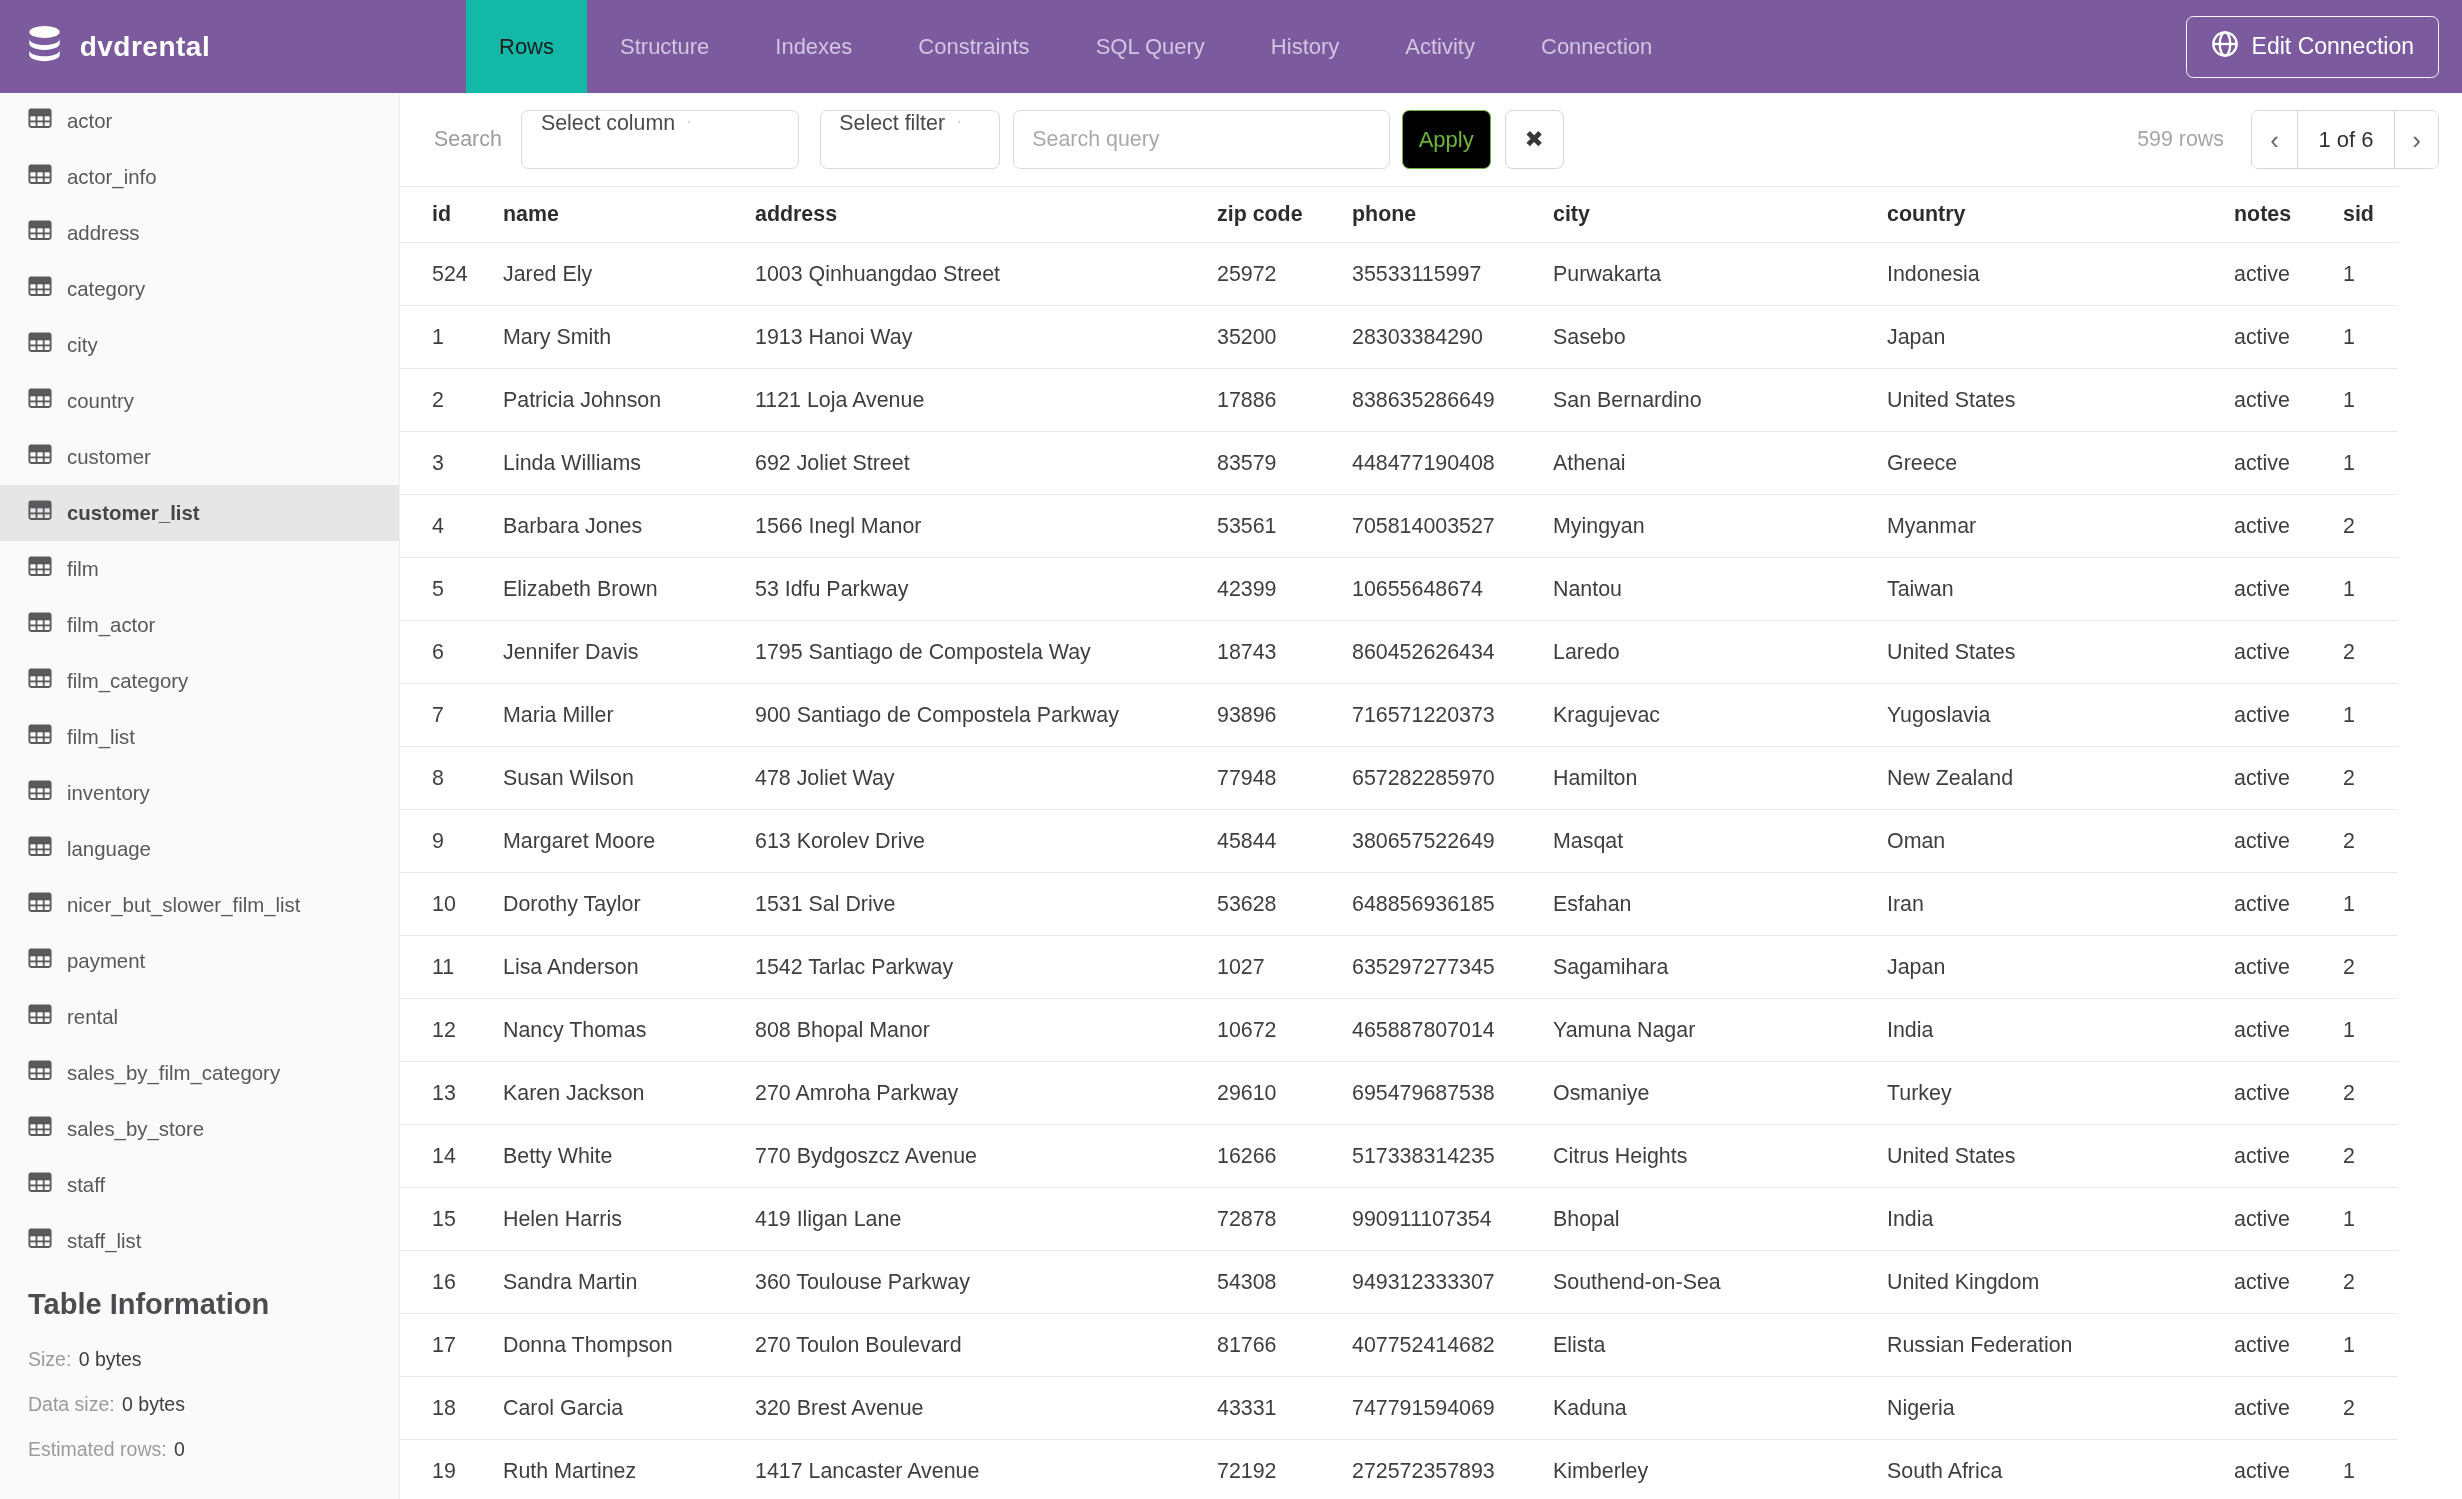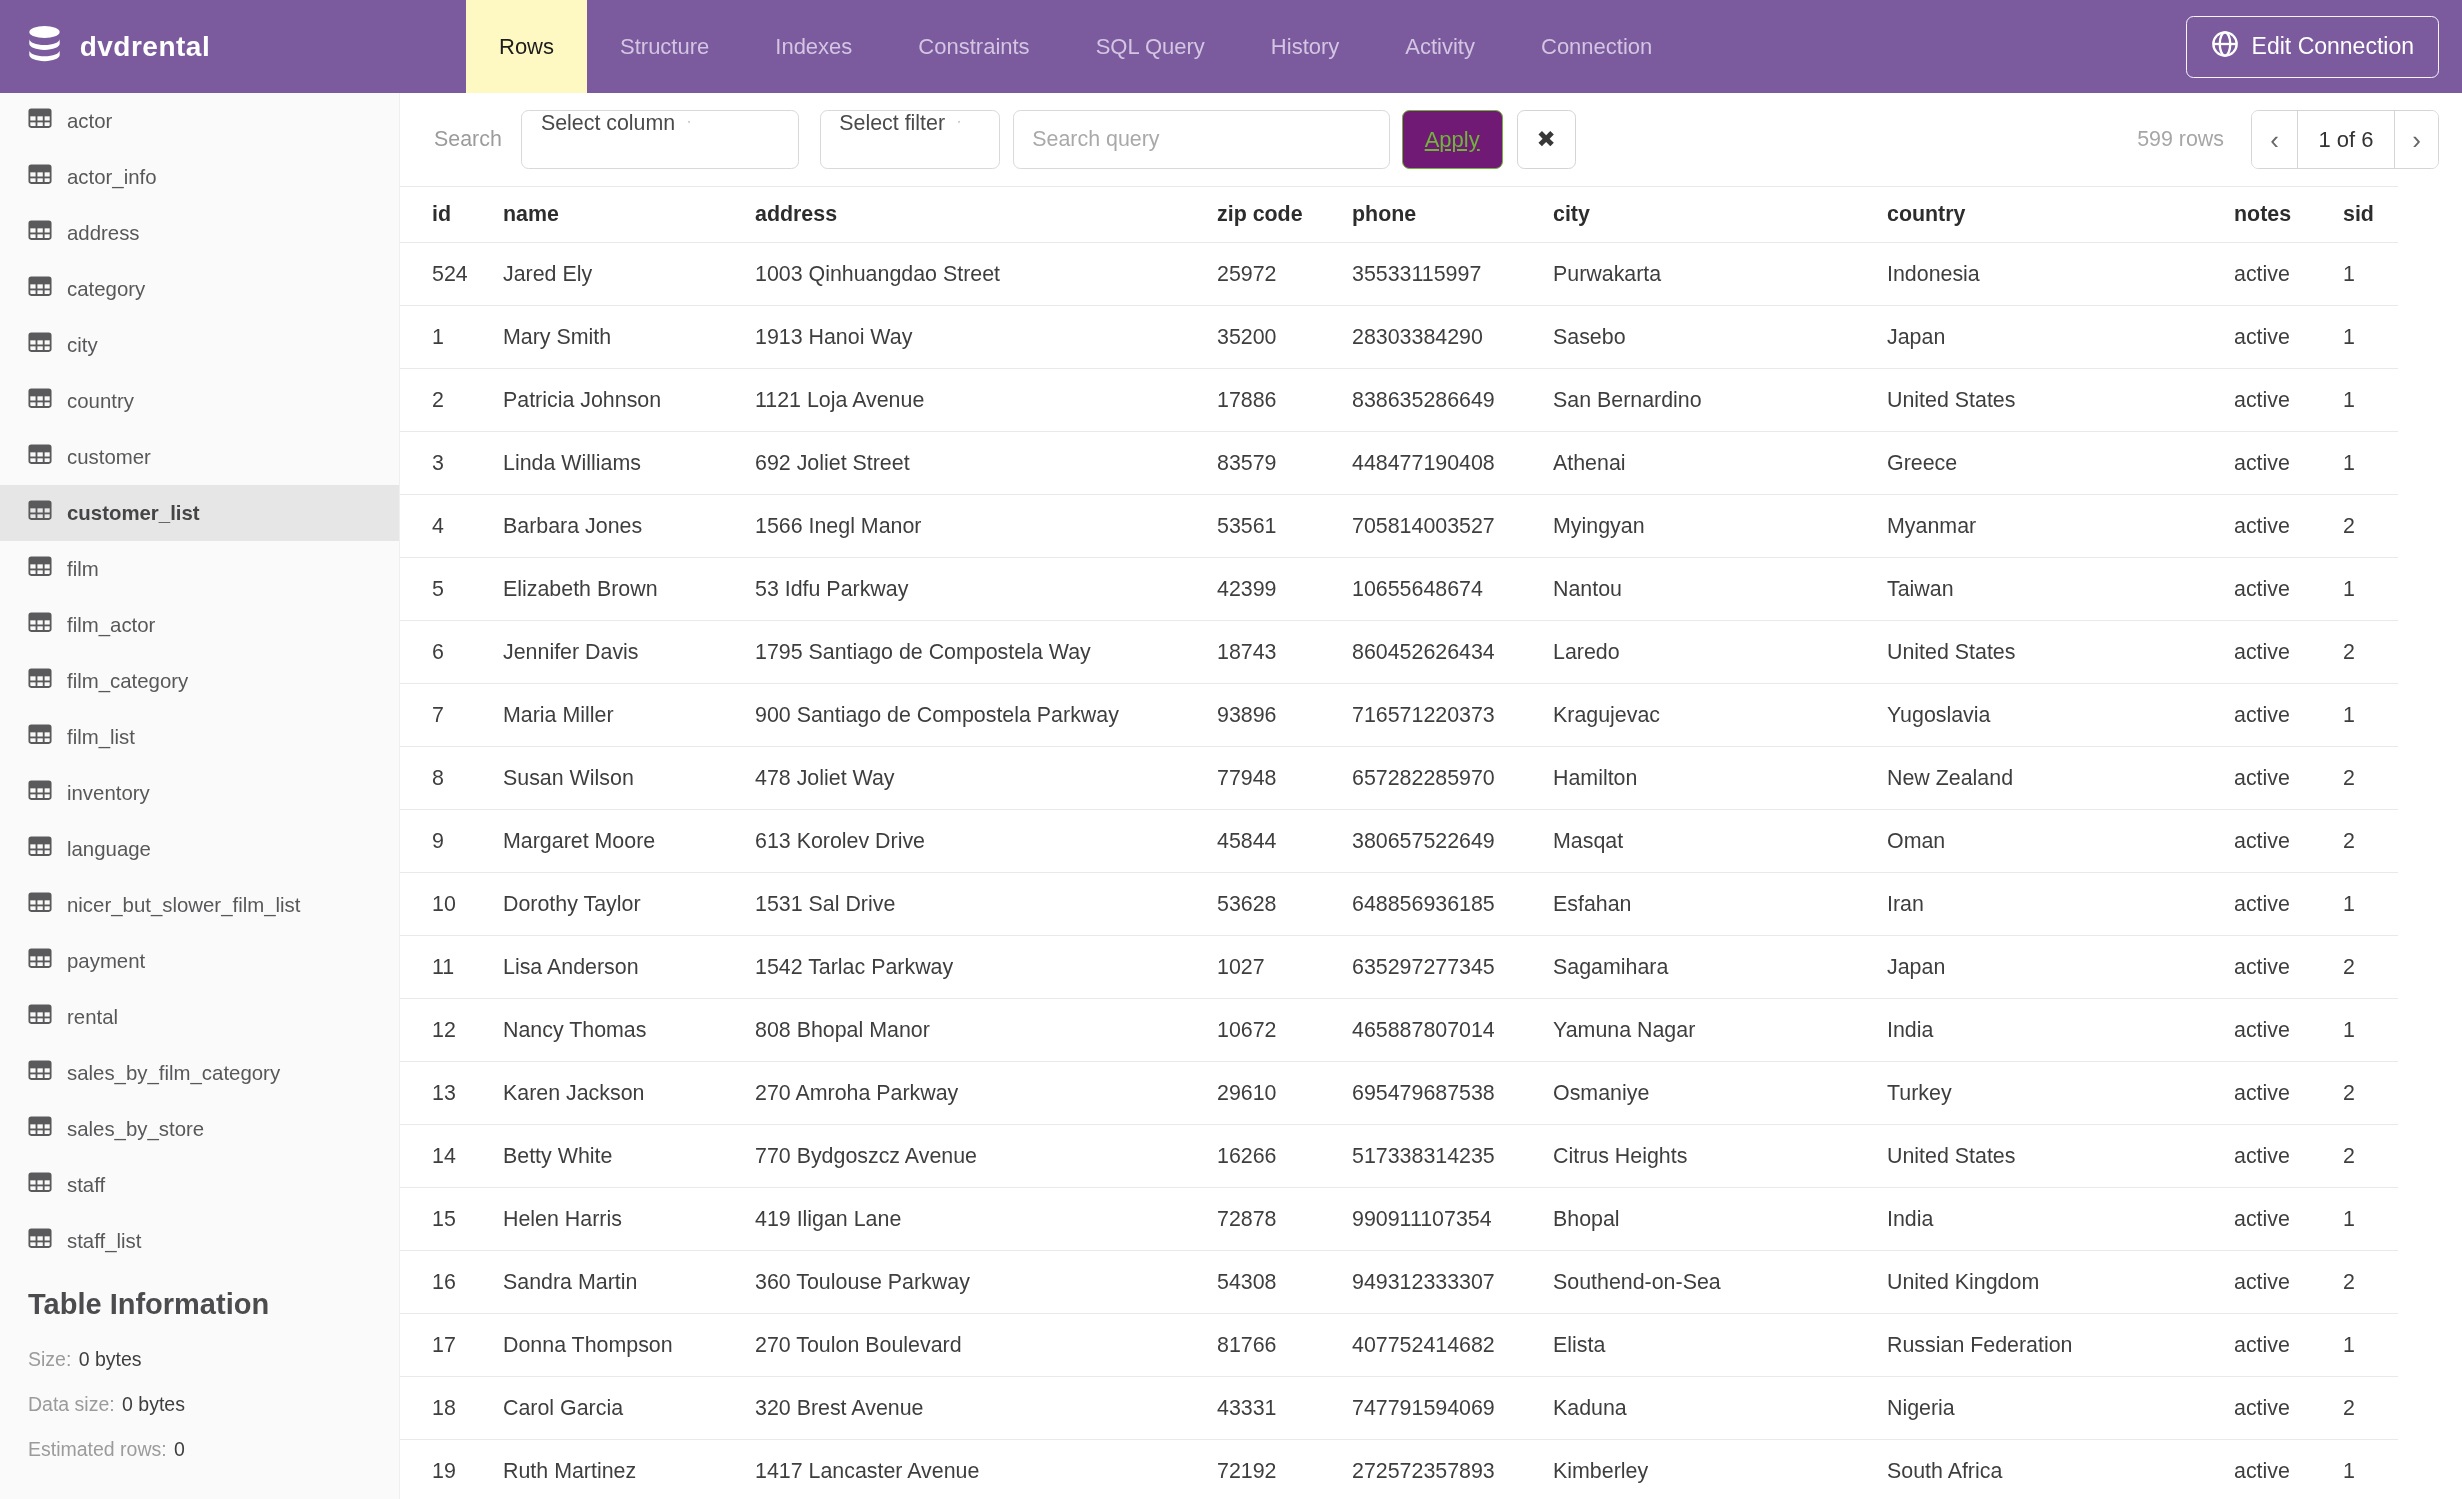--- a/index.html
+++ b/index.html
@@ -13,21 +13,21 @@
   html,body{width:2462px;height:1500px;overflow:hidden;
     font-family:"Liberation Sans","DejaVu Sans",sans-serif;background:#fff;}
 
   
   .topbar{height:93px;background:var(--brand-purple);display:flex;align-items:stretch;}
   .logo-box{width:466px;display:flex;align-items:center;padding-left:26px;flex:none;}
   .logo-box svg{margin-right:16.7px;flex:none;}
   .logo-text{color:#fff;font-size:28px;font-weight:bold;letter-spacing:0.5px;}
   .tabs{display:flex;align-items:stretch;}
   .tab{line-height:93px;padding:0 33px;font-size:22px;color:#d3c5e3;cursor:pointer;white-space:nowrap;}
-  .tab.active{background:#fef9c3;color:#1d1d1d;}
+  .tab.active{background:#14b8a6;color:#1d1d1d;}
   .topbar-spacer{flex:1;}
   .edit-conn{align-self:center;margin-right:23px;display:flex;align-items:center;gap:13px;
     border:1.9px solid rgba(255,255,255,.95);border-radius:7.4px;background:transparent;
     color:#fff;font-size:23px;padding:13px 24px;cursor:pointer;font-family:inherit;}
 
   
   .content{display:flex;height:1407px;}
   .sidebar{width:400px;flex:none;background:var(--sidebar-bg);border-right:0.9px solid #efefef;overflow:hidden;}
   .main{flex:1;overflow:hidden;background:#fff;}
 
@@ -47,22 +47,22 @@
   .search-label{font-size:21.4px;color:#9b9b9b;margin-right:19.5px;}
   .select{height:59px;border:1.9px solid #d9d9d9;border-radius:7.4px;background:#fff;display:flex;
     padding:0 16.7px 0 18.6px;cursor:pointer;}
   .select .sel-text{font-size:21.4px;color:#4a4a4a;white-space:nowrap;}
   .select svg{margin-left:auto;padding-left:13px;flex:none;}
   .sel-col{width:278px;margin-right:20.4px;}
   .sel-filter{width:180px;margin-right:13px;}
   .query-input{width:377px;height:59px;border:1.9px solid #d9d9d9;border-radius:7.4px;
     font-size:21.4px;padding:0 18.6px;color:#3e3e3e;margin-right:12px;font-family:inherit;outline:none;}
   .query-input::placeholder{color:#a9a9a9;}
-  .btn-apply{height:59px;padding:0 22px;border:1.9px solid var(--accent-green);border-radius:7.4px;
-    background:#701a75;color:var(--accent-green);font-size:22px;cursor:pointer;margin-right:14px;font-family:inherit;text-decoration:underline;}
+  .btn-apply{height:59px;padding:0 16px;border:1.9px solid var(--accent-green);border-radius:7.4px;
+    background:#000000;color:var(--accent-green);font-size:22px;cursor:pointer;margin-right:14px;font-family:inherit;}
   .btn-clear{height:59px;width:59px;border:1.9px solid #d4d4d4;border-radius:7.4px;background:#fff;
     color:#383838;font-size:23px;font-weight:bold;cursor:pointer;font-family:inherit;}
   .row-count{margin-left:auto;font-size:21.4px;color:#a6a6a6;margin-right:27px;}
   .pager{display:flex;align-items:stretch;height:59px;border:1.9px solid #d5d5d5;border-radius:7.4px;
     overflow:hidden;background:#fff;margin-right:23px;}
   .pager-btn{width:46px;border:none;background:#fff;font-size:26px;color:#666;cursor:pointer;
     border-right:1.9px solid #d5d5d5;font-family:inherit;line-height:56px;}
   .pager-page{width:97px;display:flex;align-items:center;justify-content:center;
     font-size:22px;color:#333;border-right:1.9px solid #d5d5d5;}
   .pager-btn.next{border-right:none;width:43px;}

